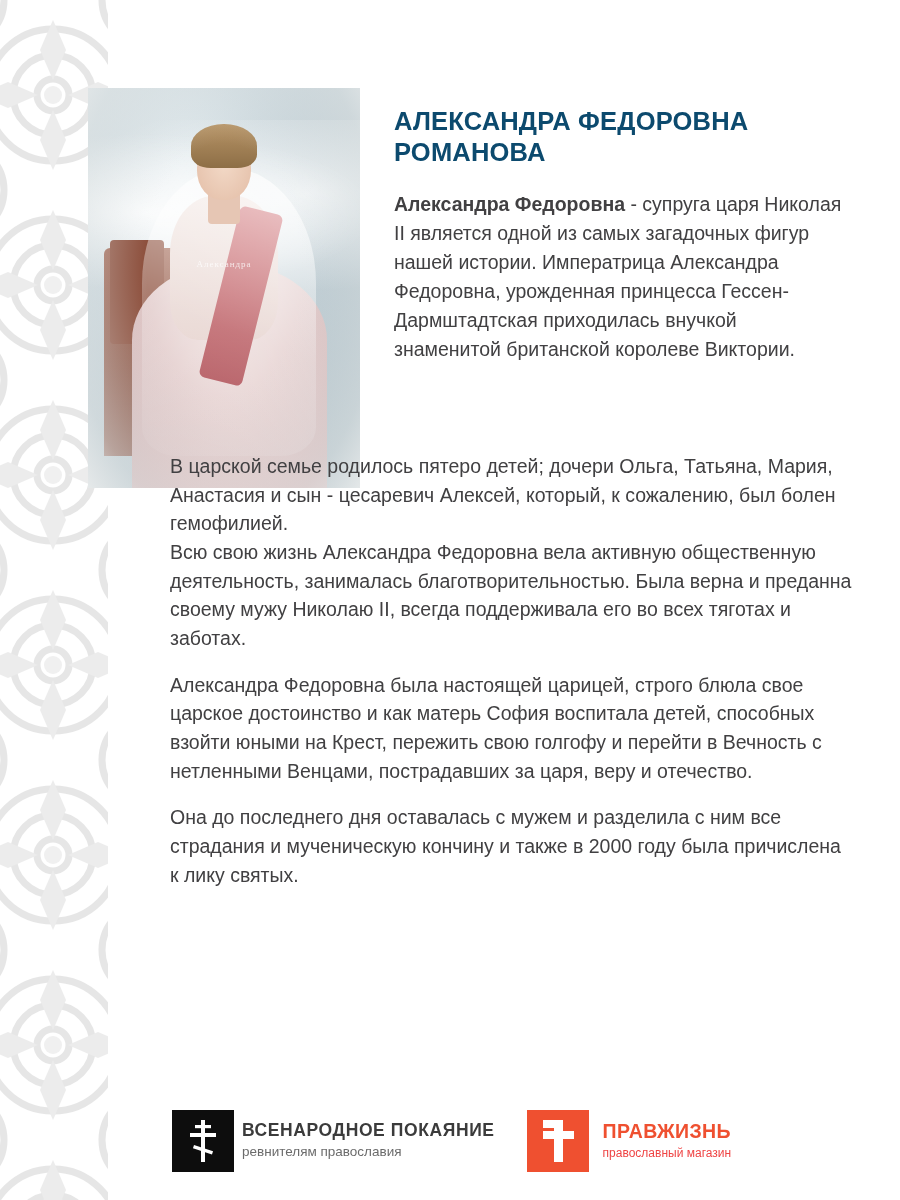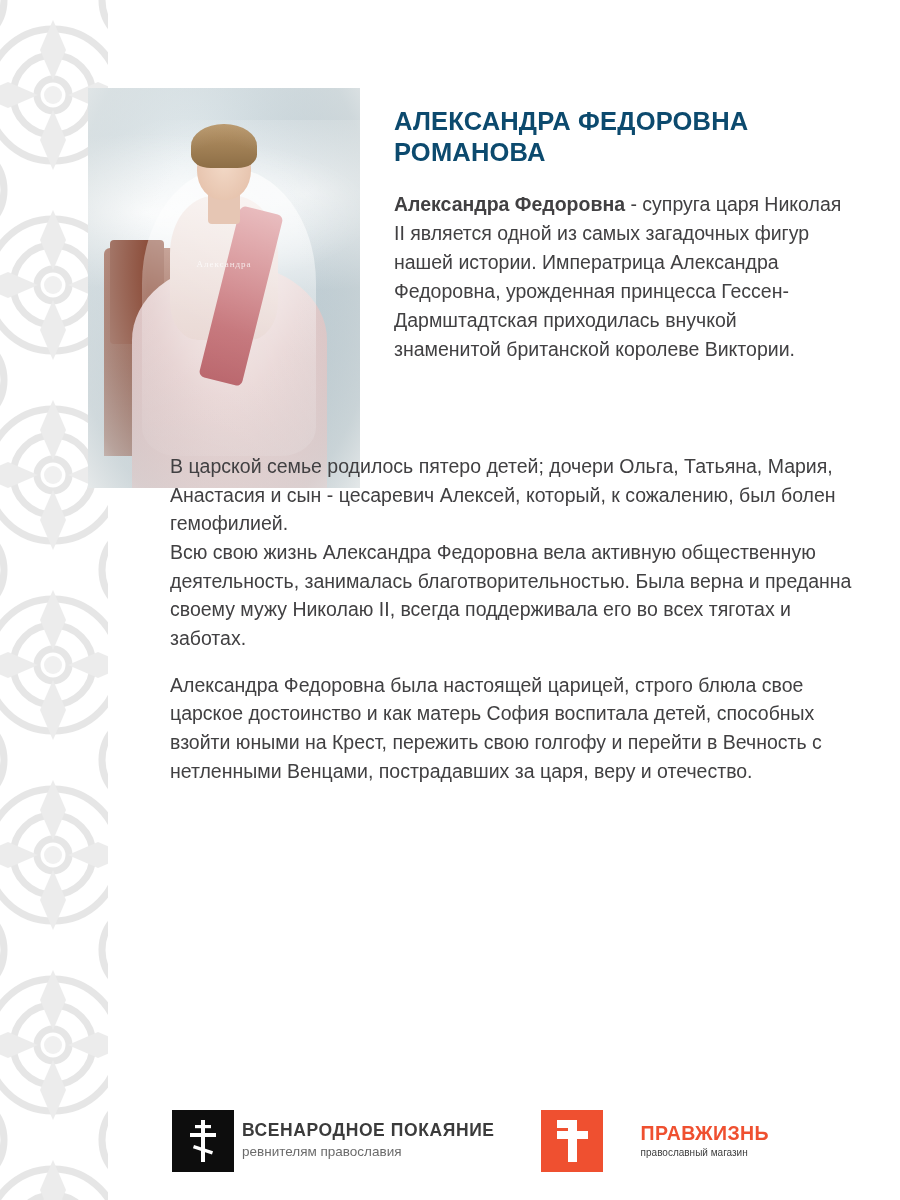--- a/index.html
+++ b/index.html
@@ -263,22 +263,21 @@
   .logo-left .txt .l2 {
     color: #6b6b6b;
     font-size: 13.5px;
     line-height: 1.35;
     margin-top: 2px;
   }
 
   .logo-right {
     display: flex;
     align-items: center;
-    margin-left: 46px;
-    gap: 24px;
+    margin-left: 32px;
   }
   .logo-right .mark {
     width: 62px;
     height: 62px;
     background: #ef5030;
     position: relative;
     flex: 0 0 62px;
   }
   .logo-right .mark .v-bar {
     position: absolute;
@@ -309,22 +308,22 @@
   }
   .logo-right .txt .l1 {
     color: #ef5030;
     font-size: 19.5px;
     font-weight: bold;
     letter-spacing: 0.4px;
     line-height: 1.1;
     text-transform: uppercase;
   }
   .logo-right .txt .l2 {
-    color: #404040;
-    font-size: 10px;
+    color: #ef4444;
+    font-size: 12px;
     line-height: 1.35;
     margin-top: 2px;
   }
 </style>
 </head>
 <body>
 
 <div class="page">
 
   <div class="ornament-band">
@@ -383,20 +382,21 @@
       <h1 class="doc-title">АЛЕКСАНДРА ФЕДОРОВНА РОМАНОВА</h1>
       <p class="intro-par"><b>Александра Федоровна</b><span> - супруга царя Николая II является одной из самых загадочных фигур нашей истории. Императрица Александра Федоровна, урожденная принцесса Гессен-Дармштадтская приходилась внучкой знаменитой британской королеве Виктории.</span></p>
     </div>
 
   </div>
 
   <div class="body-text">
     <p class="body-par tight">В царской семье родилось пятеро детей; дочери Ольга, Татьяна, Мария, Анастасия и сын - цесаревич Алексей, который, к сожалению, был болен гемофилией.</p>
     <p class="body-par">Всю свою жизнь Александра Федоровна вела активную общественную деятельность, занималась благотворительностью. Была верна и преданна своему мужу Николаю II, всегда поддерживала его во всех тяготах и заботах.</p>
     <p class="body-par">Александра Федоровна была настоящей царицей, строго блюла свое царское достоинство и как матерь София воспитала детей, способных взойти юными на Крест, пережить свою голгофу и перейти в Вечность с нетленными Венцами, пострадавших за царя, веру и отечество.</p>
+    <p class="body-par">Она до последнего дня оставалась с мужем и разделила с ним все страдания и мученическую кончину и также в 2000 году была причислена к лику святых.</p>
   </div>
 
   <div class="footer">
 
     <div class="logo-left">
       <div class="cross-box">
         <svg width="34" height="48" viewBox="0 0 34 48">
           <g fill="#ffffff">
             <rect x="15" y="3" width="4" height="42"></rect>
             <rect x="9" y="8" width="16" height="3.2"></rect>

